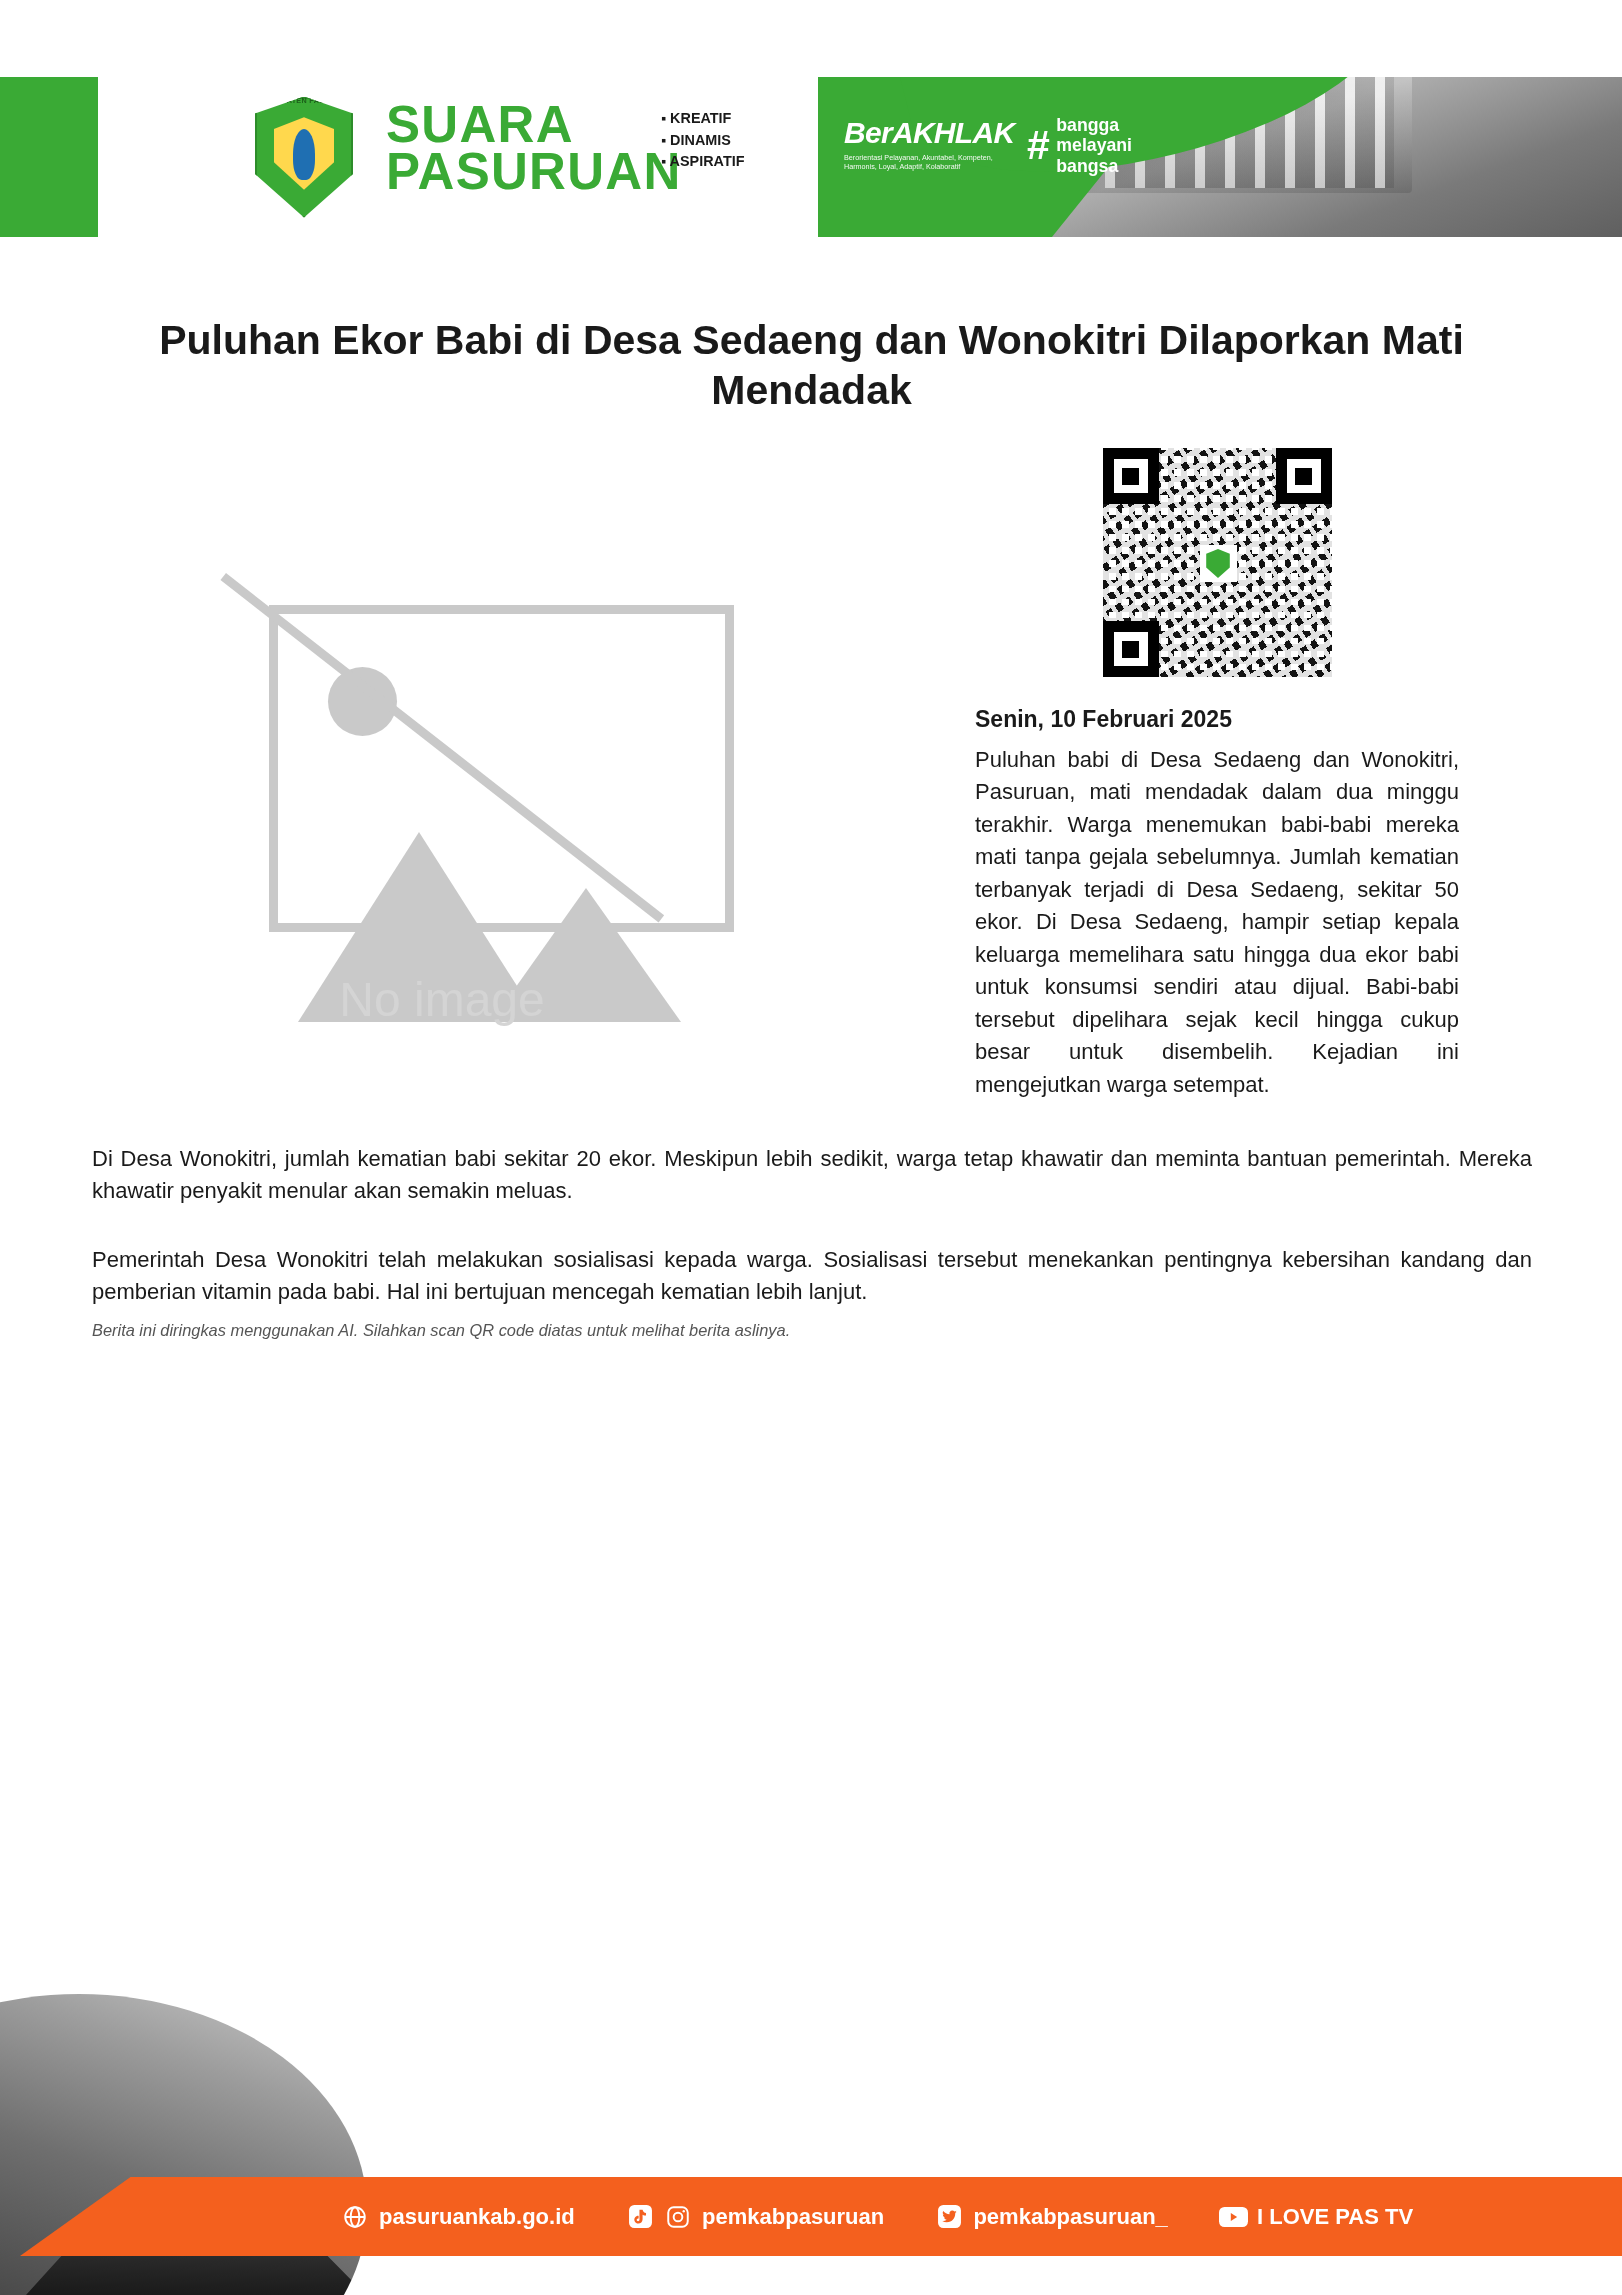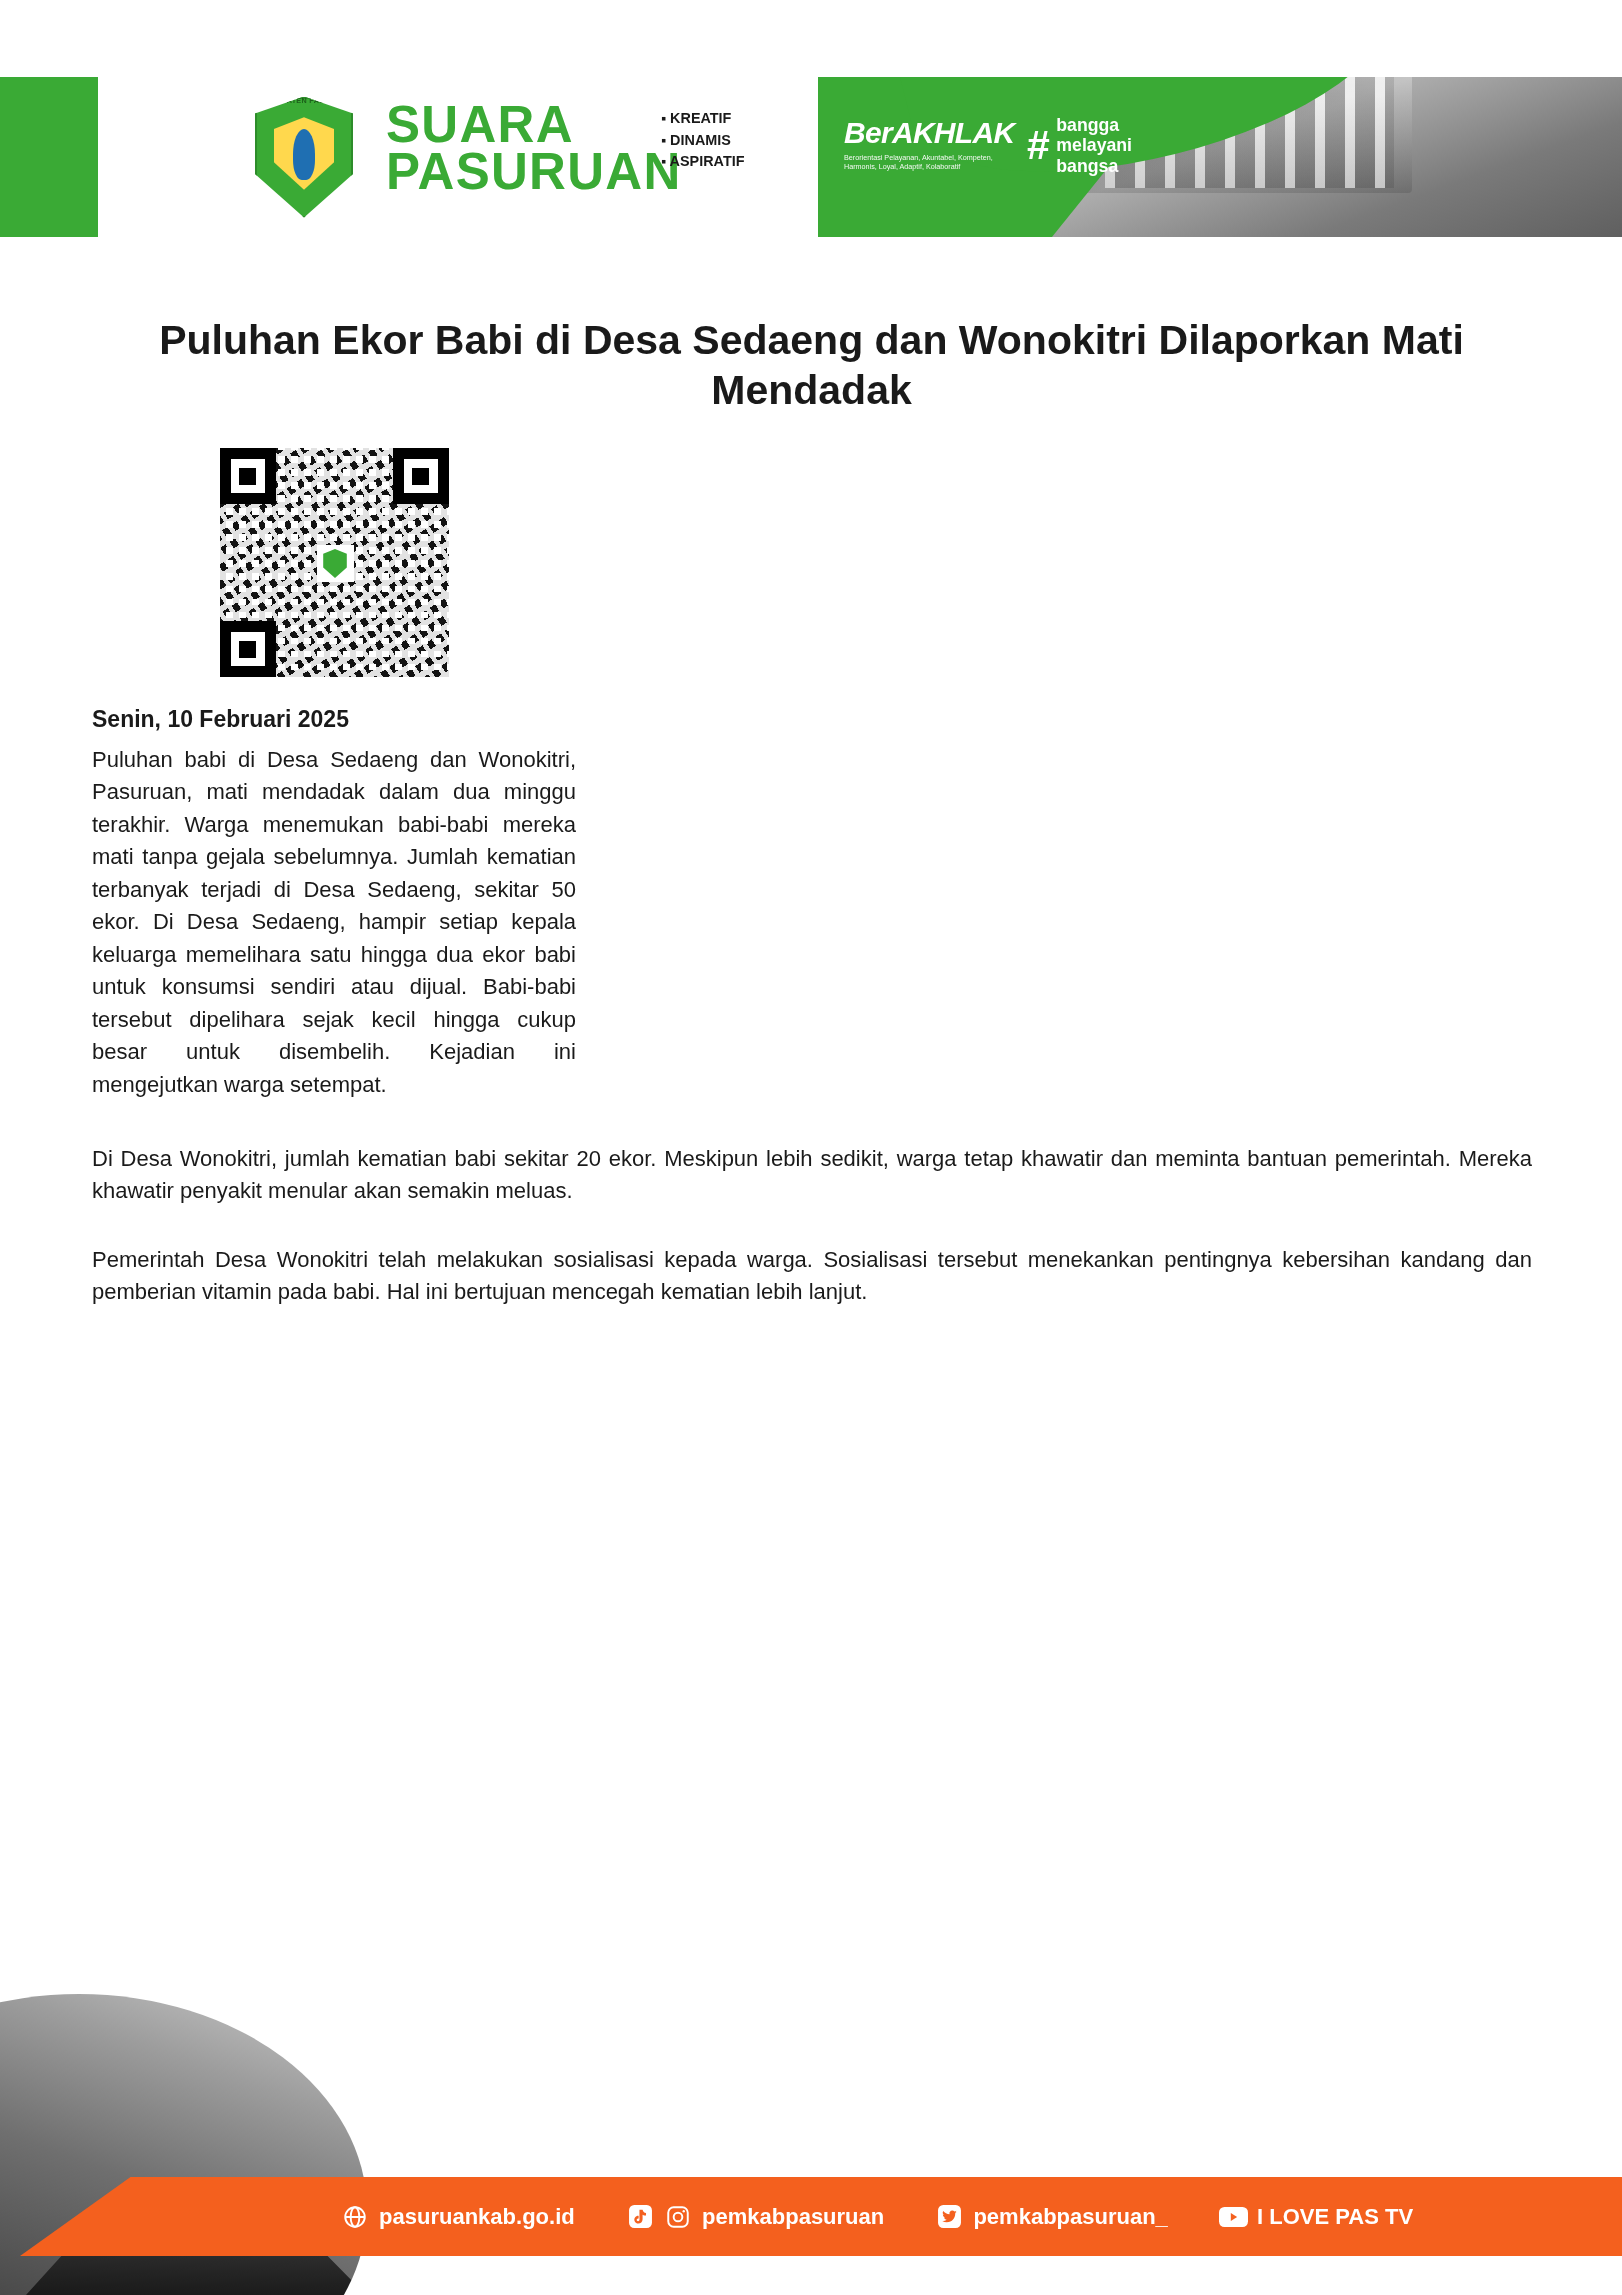--- a/index.html
+++ b/index.html
@@ -523,20 +523,30 @@
     </div>
   </div>
 </div>
 
 <h1 class="title">Puluhan Ekor Babi di Desa Sedaeng dan Wonokitri Dilaporkan Mati Mendadak</h1>
 
 <div class="content">
 
   <div class="top-row">
 
+    <div class="image-col">
+      <div class="no-image-box">
+        <div class="ph-frame"></div>
+        <div class="ph-sun"></div>
+        <div class="ph-mt1"></div>
+        <div class="ph-mt2"></div>
+        <div class="ph-slash"></div>
+        <div class="ph-text">No image</div>
+      </div>
+    </div>
 
     <div class="text-col">
       <div class="qr-wrap">
         <div class="qr">
           <div class="qr-noise"></div>
           <div class="qr-mask"></div>
           <div class="qr-eye tl"></div>
           <div class="qr-eye tr"></div>
           <div class="qr-eye bl"></div>
           <div class="qr-center">
@@ -546,20 +556,21 @@
       </div>
 
       <div class="date">Senin, 10 Februari 2025</div>
       <p class="para">Puluhan babi di Desa Sedaeng dan Wonokitri, Pasuruan, mati mendadak dalam dua minggu terakhir. Warga menemukan babi-babi mereka mati tanpa gejala sebelumnya. Jumlah kematian terbanyak terjadi di Desa Sedaeng, sekitar 50 ekor. Di Desa Sedaeng, hampir setiap kepala keluarga memelihara satu hingga dua ekor babi untuk konsumsi sendiri atau dijual. Babi-babi tersebut dipelihara sejak kecil hingga cukup besar untuk disembelih. Kejadian ini mengejutkan warga setempat.</p>
     </div>
   </div>
 
   <div class="body-paras">
     <p class="para">Di Desa Wonokitri, jumlah kematian babi sekitar 20 ekor. Meskipun lebih sedikit, warga tetap khawatir dan meminta bantuan pemerintah. Mereka khawatir penyakit menular akan semakin meluas.</p>
     <p class="para">Pemerintah Desa Wonokitri telah melakukan sosialisasi kepada warga. Sosialisasi tersebut menekankan pentingnya kebersihan kandang dan pemberian vitamin pada babi. Hal ini bertujuan mencegah kematian lebih lanjut.</p>
+    <div class="disclaimer">Berita ini diringkas menggunakan AI. Silahkan scan QR code diatas untuk melihat berita aslinya.</div>
   </div>
 </div>
 
 <div class="footer">
   <div class="footer-photo"></div>
   <div class="footer-bar">
 
     <div class="fitem">
       <span class="ficon">
         <svg width="26" height="26" viewBox="0 0 24 24" fill="none" stroke="#ffffff" stroke-width="1.8">

